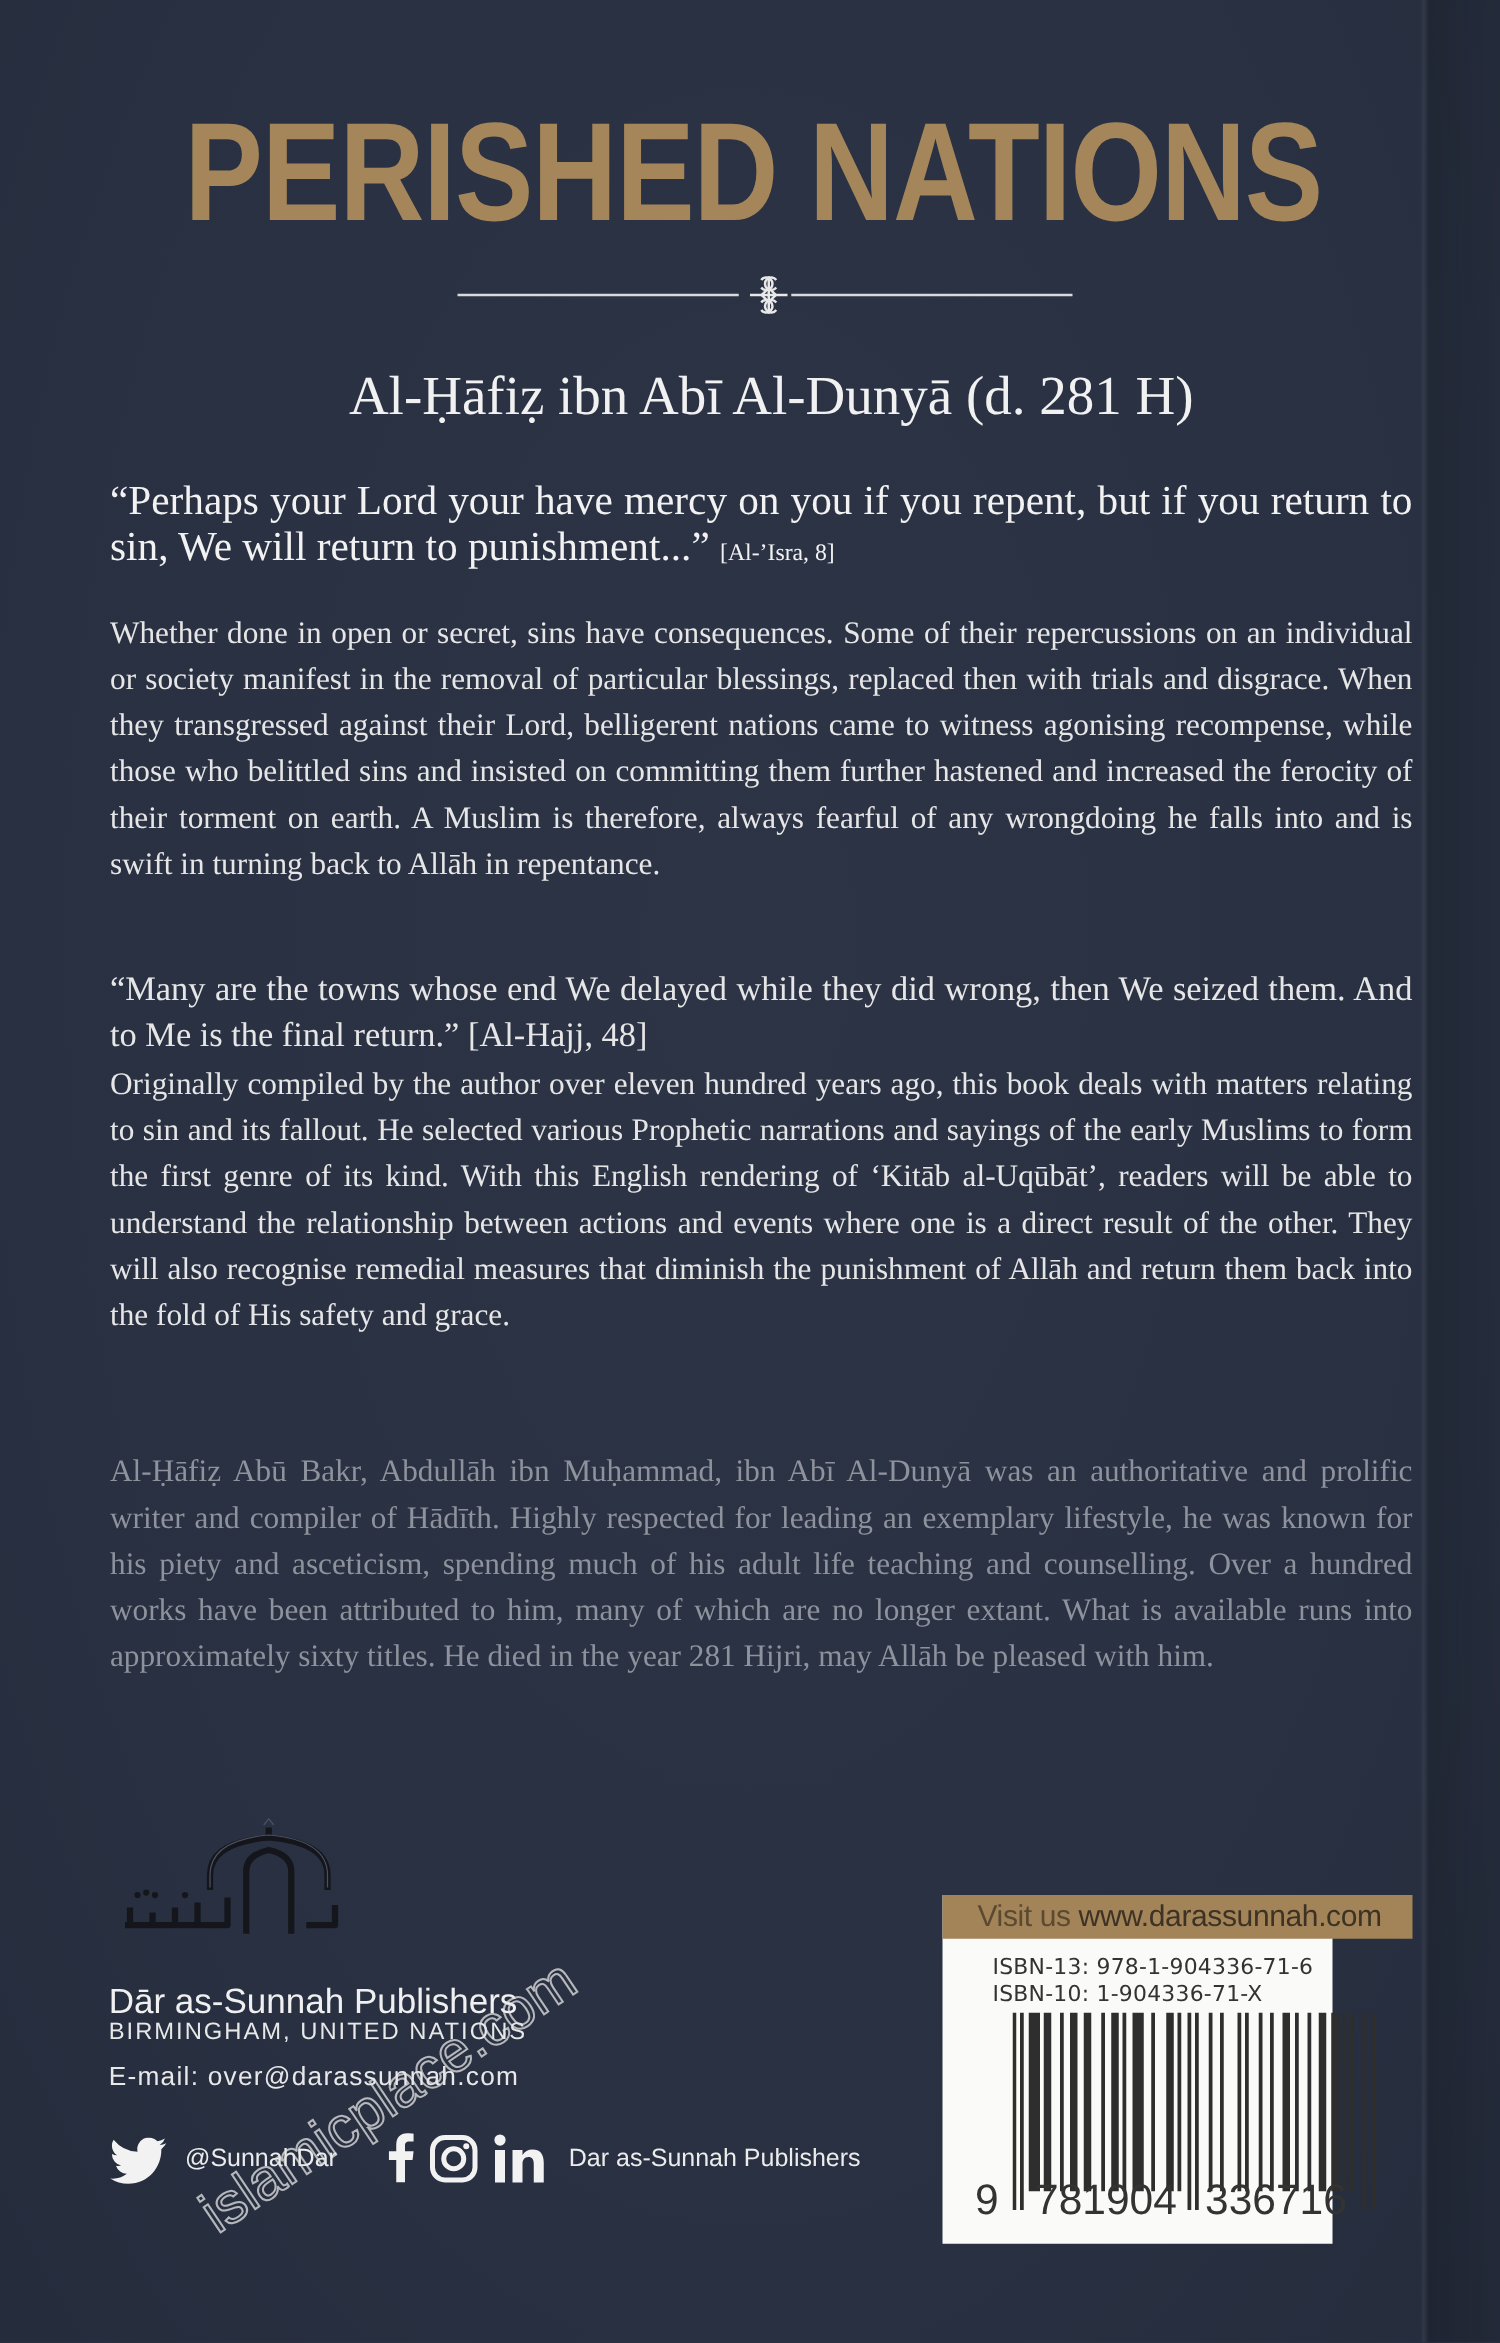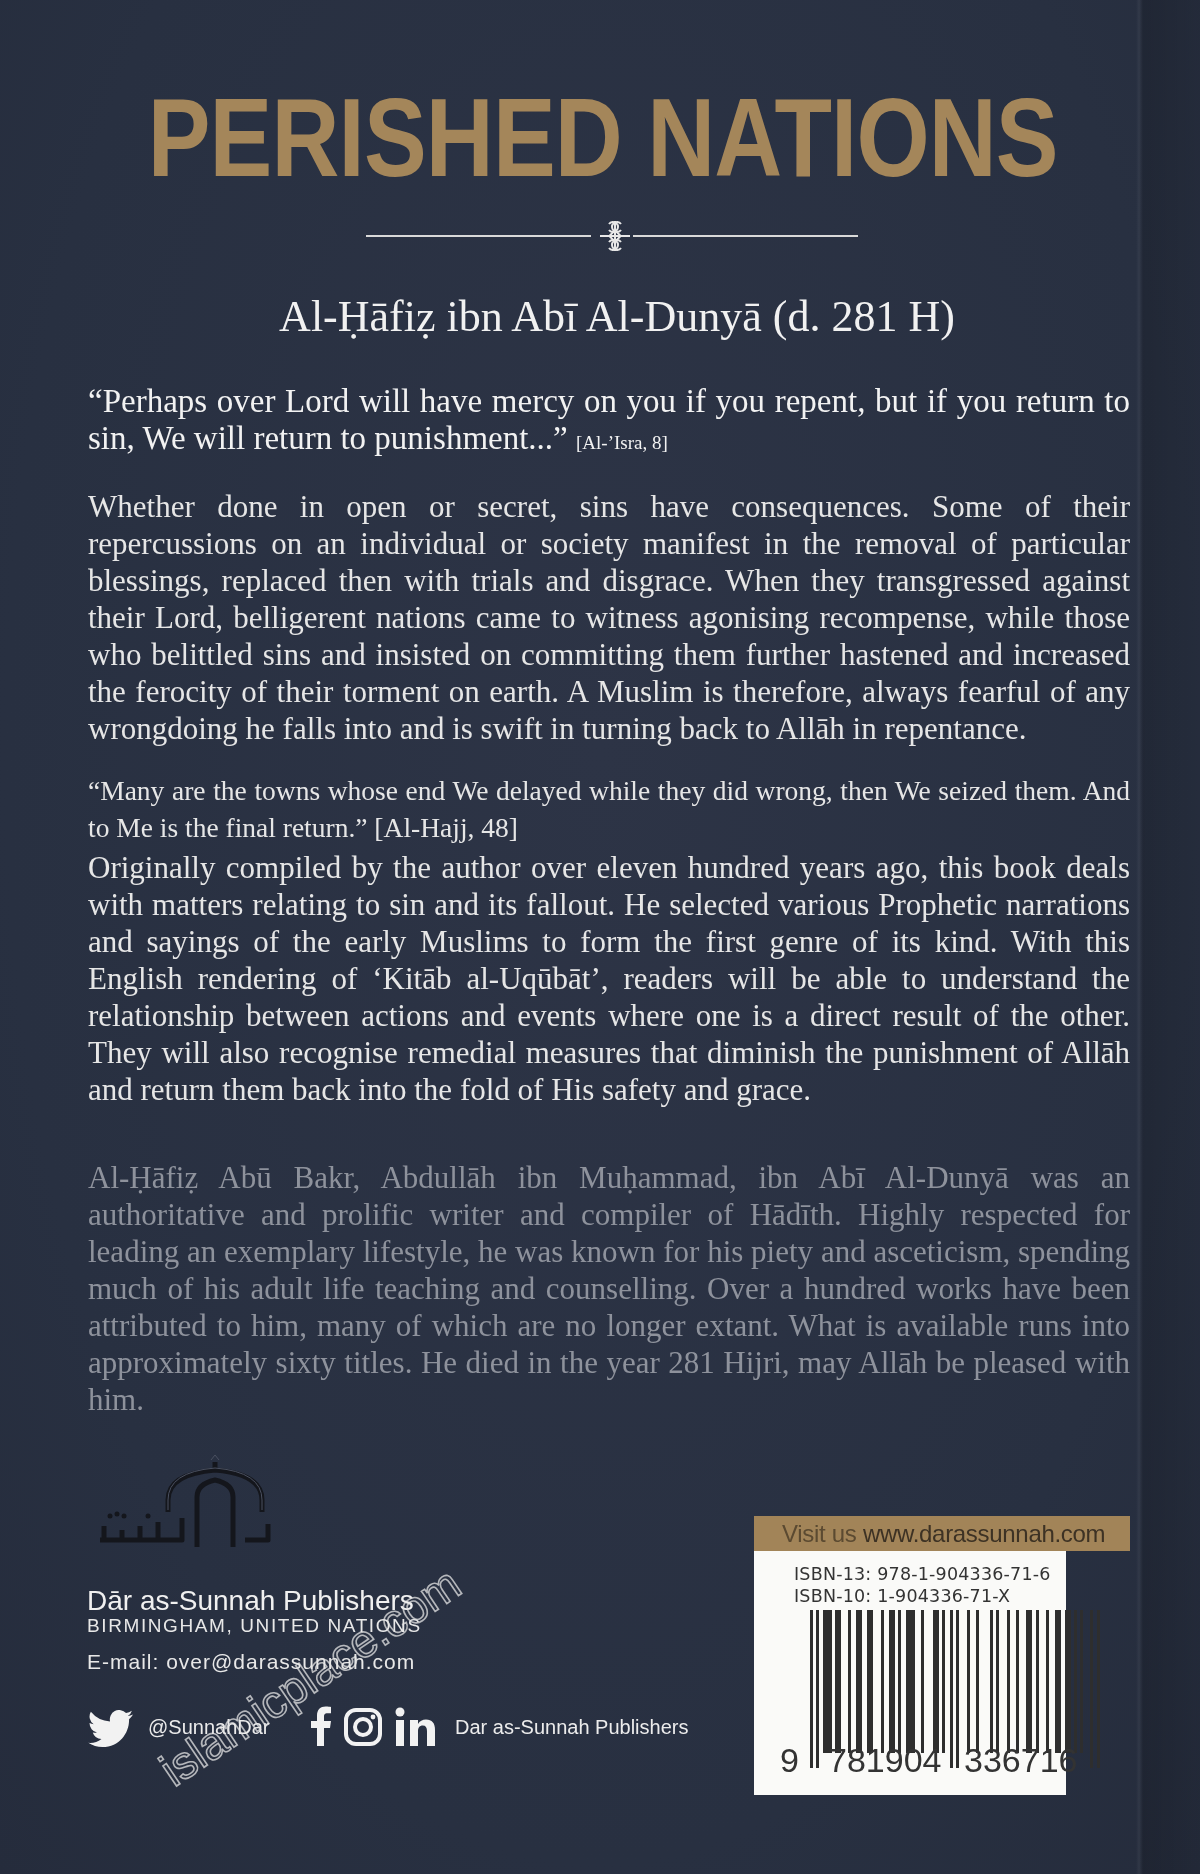--- a/index.html
+++ b/index.html
@@ -13,21 +13,21 @@
   .title { left:0; width:1200px; top:82px; text-align:center; font-family:"Liberation Sans", sans-serif; font-weight:bold;
     font-size:112px; line-height:112px; color:#a4865a; letter-spacing:-1px; transform:scaleX(0.84); transform-origin:617px 0; text-transform:uppercase; }
   .divider { left:366px; top:235px; width:492px; height:2px; }
   .divider .line-l { position:absolute; left:0; top:0; width:225px; height:2px; background:#d9d9d9; }
   .divider .line-r { position:absolute; right:0; top:0; width:225px; height:2px; background:#d9d9d9; }
   .ornament { position:absolute; left:231px; top:-17px; width:36px; height:36px; }
   .subtitle { left:0; width:1234px; top:292px; text-align:center; font-size:44px; line-height:50px; color:#f1f1f1; }
   .text-block { left:88px; width:1042px; text-align:justify; }
   .quote1 { top:383px; font-size:33px; line-height:37px; color:#f2f2f2; text-align-last:left; }
   .quote1 .ref { font-size:19px; }
-  .para { font-size:31px; line-height:37px; color:#e6e6e6; }
+  .para { font-size:25px; line-height:37px; color:#e6e6e6; }
   .p1 { top:488px; }
   .quote2 { top:772px; font-size:27.5px; line-height:37px; color:#e6e6e6; text-align-last:left; }
   .p3 { top:849px; }
   .p4 { top:1159px; color:#8e929c; }
   .logo { left:90px; top:1452px; width:185px; height:100px; }
   .sans { font-family:"Liberation Sans", sans-serif; }
   .pub-name { left:87px; top:1571px; font-size:28px; line-height:32px; color:#f0f0f0;margin-top:14px; }
   .pub-city { left:87px; top:1614px; font-size:19px; line-height:24px; letter-spacing:1.6px; color:#e8e8e8; }
   .pub-email { left:87px; top:1649px; font-size:21px; line-height:26px; letter-spacing:1px; color:#e8e8e8; }
   .social { left:85px; top:1706px; height:40px; width:640px; }
@@ -64,21 +64,21 @@
         <path d="M24 30 a5 5 0 1 1 0 -6"></path>
       </g>
       <rect x="-4" y="16.5" width="4" height="3" fill="#e8e8e8"></rect>
       <rect x="36" y="16.5" width="4" height="3" fill="#e8e8e8"></rect>
     </svg>
   </div>
 
   <div class="abs subtitle">Al-Ḥāfiẓ ibn Abī Al-Dunyā (d. 281 H)</div>
 
   <div class="abs text-block quote1">
-    <span>“Perhaps over Lord will have mercy on you if you repent, but if you return to sin, We will return to punishment...” </span><span class="ref">[Al-’Isra, 8]</span>
+    <span>“Perhaps your Lord your have mercy on you if you repent, but if you return to sin, We will return to punishment...” </span><span class="ref">[Al-’Isra, 8]</span>
   </div>
 
   <div class="abs text-block para p1">Whether done in open or secret, sins have consequences. Some of their repercussions on an individual or society manifest in the removal of particular blessings, replaced then with trials and disgrace. When they transgressed against their Lord, belligerent nations came to witness agonising recompense, while those who belittled sins and insisted on committing them further hastened and increased the ferocity of their torment on earth. A Muslim is therefore, always fearful of any wrongdoing he falls into and is swift in turning back to Allāh in repentance.</div>
 
   <div class="abs text-block quote2">“Many are the towns whose end We delayed while they did wrong, then We seized them. And to Me is the final return.” [Al-Hajj, 48]</div>
 
   <div class="abs text-block para p3">Originally compiled by the author over eleven hundred years ago, this book deals with matters relating to sin and its fallout. He selected various Prophetic narrations and sayings of the early Muslims to form the first genre of its kind. With this English rendering of ‘Kitāb al-Uqūbāt’, readers will be able to understand the relationship between actions and events where one is a direct result of the other. They will also recognise remedial measures that diminish the punishment of Allāh and return them back into the fold of His safety and grace.</div>
 
   <div class="abs text-block para p4">Al-Ḥāfiẓ Abū Bakr, Abdullāh ibn Muḥammad, ibn Abī Al-Dunyā was an authoritative and prolific writer and compiler of Hādīth. Highly respected for leading an exemplary lifestyle, he was known for his piety and asceticism, spending much of his adult life teaching and counselling. Over a hundred works have been attributed to him, many of which are no longer extant. What is available runs into approximately sixty titles. He died in the year 281 Hijri, may Allāh be pleased with him.</div>
 

